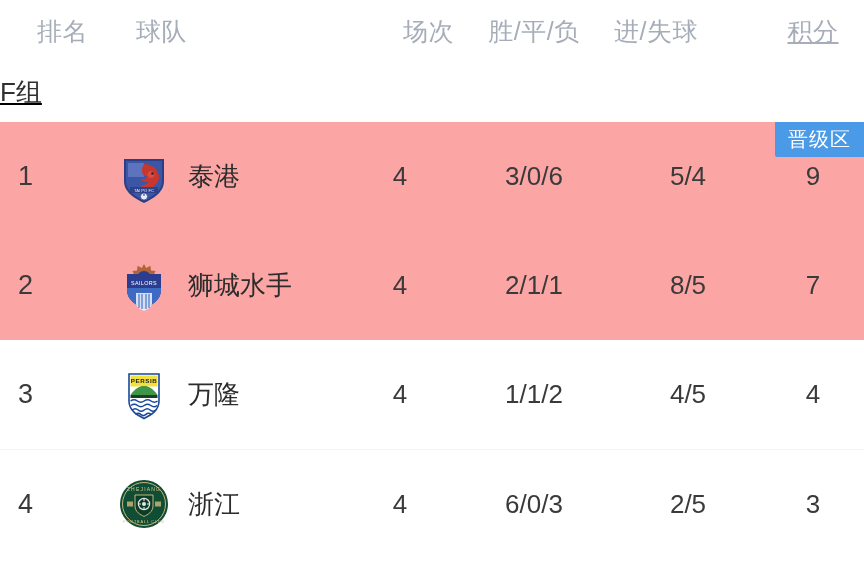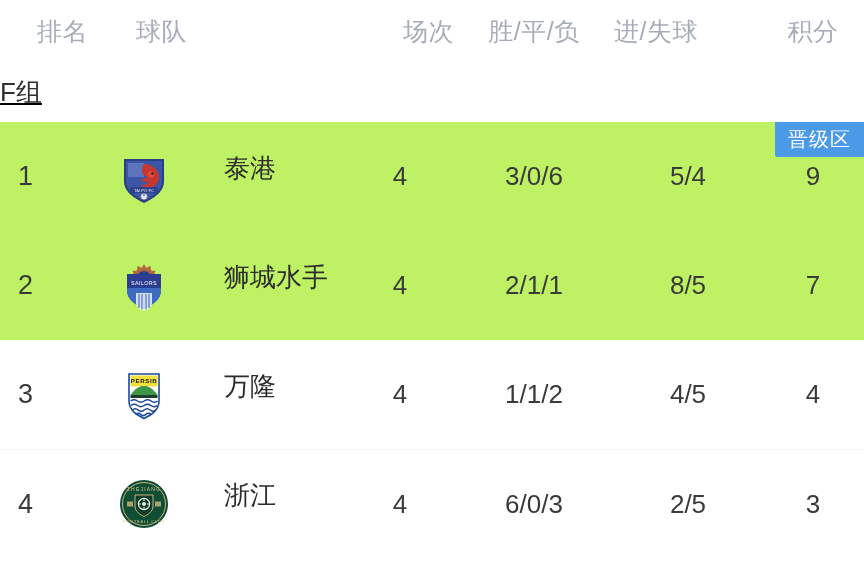--- a/index.html
+++ b/index.html
@@ -29,40 +29,40 @@
     color: #a6adb8;
     font-size: 25px;
     letter-spacing: 0.5px;
     box-sizing: border-box;
   }
   .col-rank   { width: 88px;  text-align: right;   padding-left: 18px; box-sizing: border-box; }
   .col-team   { width: 258px; text-align: left;   padding-left: 48px; box-sizing: border-box; }
   .col-played { width: 108px; text-align: right; box-sizing: border-box; }
   .col-wdl    { width: 160px; text-align: center; box-sizing: border-box; }
   .col-gf     { width: 148px; text-align: left; box-sizing: border-box; }
-  .col-pts    { width: 102px; text-align: center; box-sizing: border-box; }
+  .col-pts    { width: 102px; text-align: center; box-sizing: border-box; text-decoration: underline; }
 
   
   .group-title-row {
     height: 60px;
     display: flex;
     align-items: center;
     justify-content: flex-start;
     text-decoration: underline;
   }
   .group-title {
     font-size: 26px;
     color: #303030;
     font-weight: 400;
   }
 
   
   .zone {
     position: relative;
-    background: #bef264;
+    background: #fca5a5;
   }
   .zone-badge {
     position: absolute;
     top: 0;
     right: 0;
     background: #4a9ae7;
     color: #ffffff;
     font-size: 20px;
     line-height: 1;
     padding: 7px 13px 8px 13px;
@@ -84,22 +84,22 @@
     width: 88px;
     padding-left: 18px;
     box-sizing: border-box;
     font-size: 27px;
     color: #3a3a3a;
     text-align: left;
   }
   .teamcell {
     width: 258px;
     display: flex;
-    box-sizing: border-box;
-    gap: 36px;
+    align-items: center;
+    box-sizing: border-box;
   }
   .crest {
     width: 52px;
     height: 52px;
     margin-left: 30px;
     margin-right: 18px;
     flex: none;
   }
   .crest svg { display: block; }
   .teamname {

